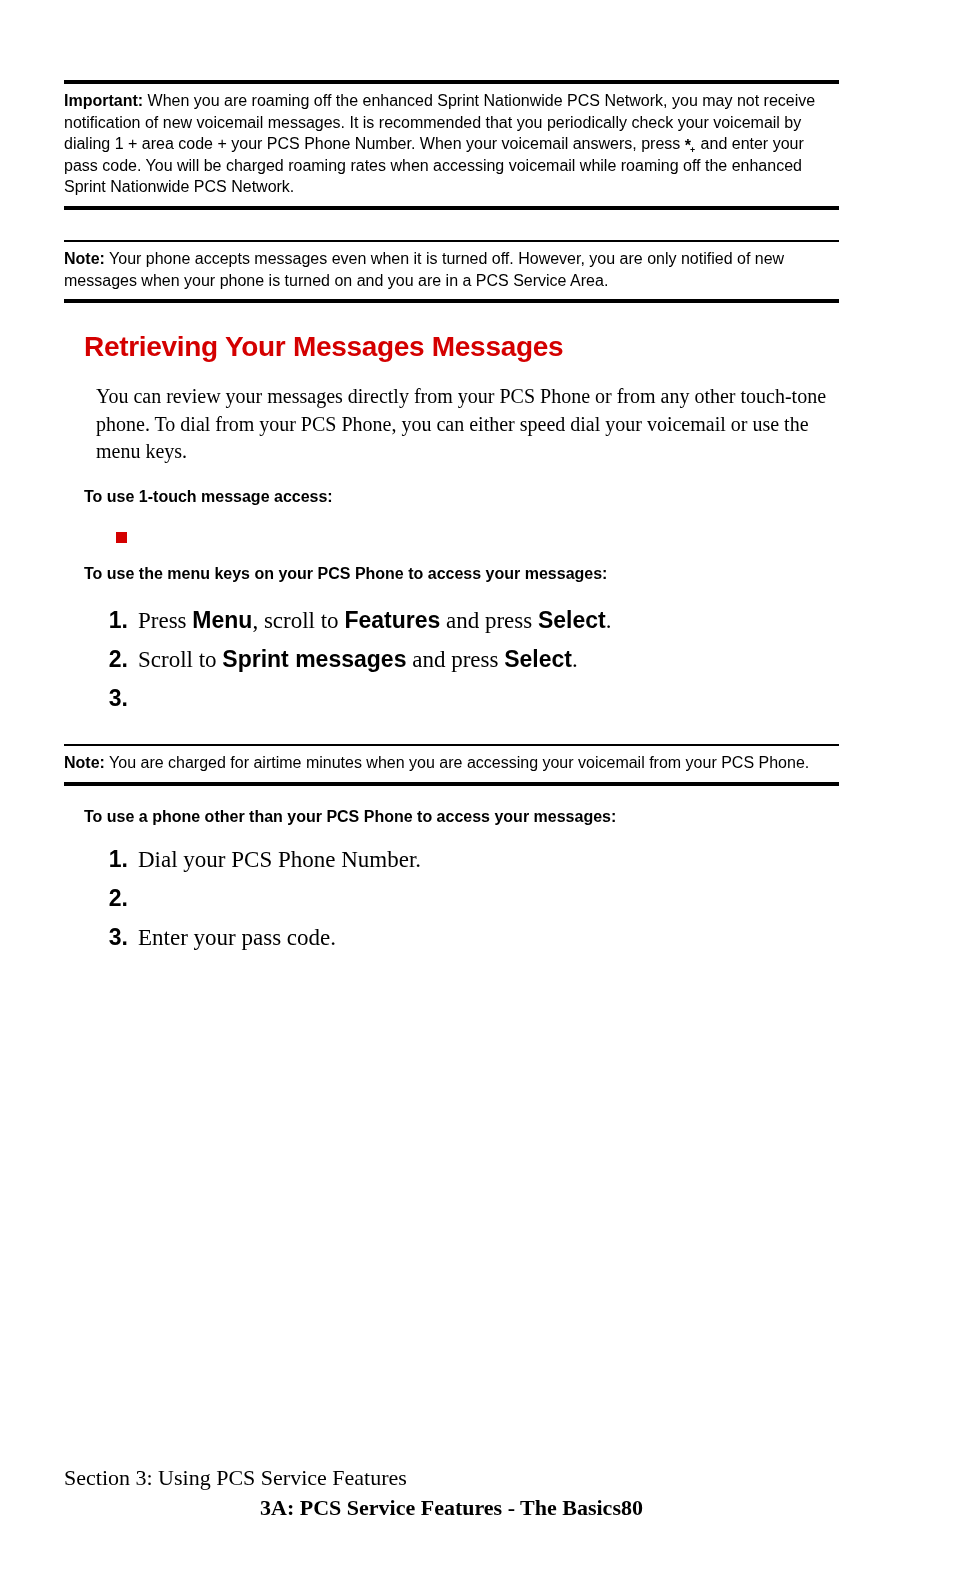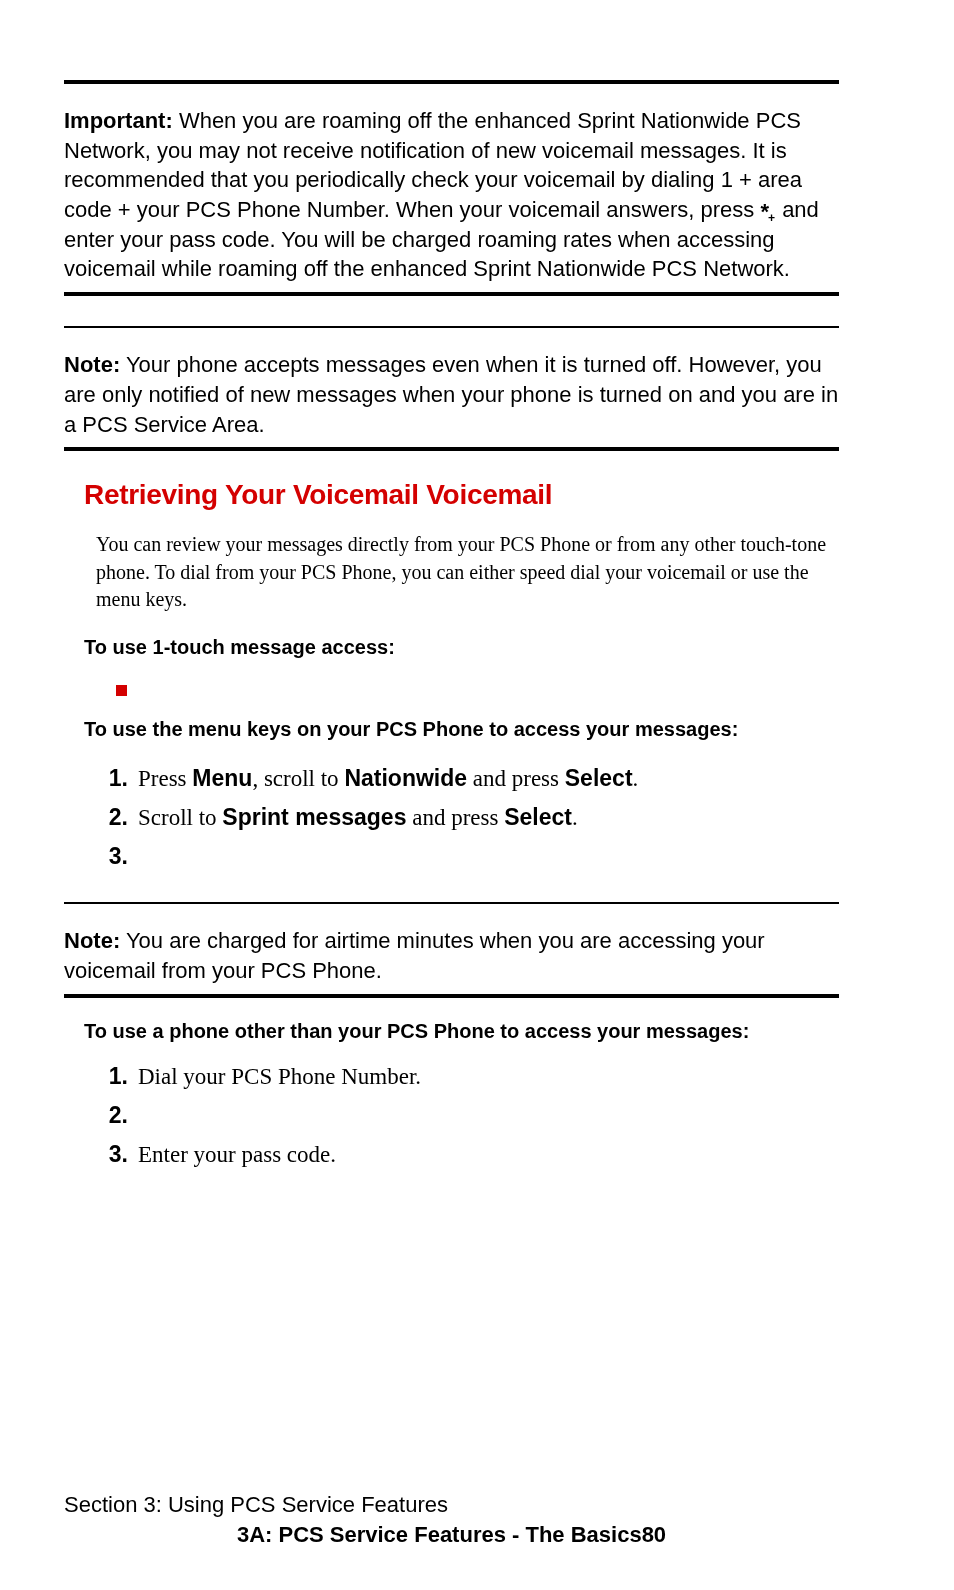--- a/index.html
+++ b/index.html
@@ -8,23 +8,23 @@
     height: 1590px;
     background: #fff;
     font-family: Arial, Helvetica, sans-serif;
     color: #000;
     position: relative;
     padding: 80px 115px 0 64px;
   }
   .rule-thick { border-top: 4px solid #000; margin: 0; }
   .rule-thin  { border-top: 2px solid #000; margin: 0; }
   .callout {
-    font-size: 22px;
+    font-size: 16px;
     line-height: 1.35;
-    padding: 22px 0 8px 0;
+    padding: 6px 0 8px 0;
     font-family: Arial, Helvetica, sans-serif;
   }
   .callout .lead { font-weight: bold; }
   .star {
     font-family: Arial, Helvetica, sans-serif;
     font-weight: bold;
     display: inline-block;
     position: relative;
     top: 2px;
   }
@@ -56,21 +56,21 @@
   }
   .body-serif {
     font-family: Georgia, "Times New Roman", serif;
     font-size: 20px;
     line-height: 1.38;
     margin: 0 0 22px 32px;
   }
   .subhead-sans {
     font-family: Arial, Helvetica, sans-serif;
     font-weight: bold;
-    font-size: 20px;
+    font-size: 16px;
     margin: 0 0 18px 20px;
   }
   .bullet-row {
     display: flex;
     align-items: flex-start;
     margin: 0 0 22px 52px;
     font-family: Georgia, "Times New Roman", serif;
     font-size: 23px;
     line-height: 1.35;
   }
@@ -97,22 +97,22 @@
     text-align: right;
     margin-right: 10px;
   }
   .ol .txt b { font-family: Arial, Helvetica, sans-serif; font-weight: bold; }
   .spacer-sm { height: 22px; }
   .spacer-md { height: 30px; }
   .footer {
     position: absolute;
     left: 64px;
     right: 115px;
-    bottom: 42px;
-    font-family: Liberation Sans, sans-serif;
+    bottom: 69px;
+    font-family: Liberation Serif, serif;
     font-size: 22px;
   }
   .footer .line1 { font-weight: normal; margin-bottom: 4px; }
   .footer .line2-row { display: flex; justify-content: center; align-items: baseline; }
   .footer .line2 { font-weight: bold; }
   .footer .pg { font-weight: bold; }
 </style>
 </head>
 <body>
 
@@ -123,36 +123,36 @@
 <div class="rule-thick"></div>
 
 <div class="spacer-md"></div>
 
 <div class="rule-thin"></div>
 <div class="callout">
   <span class="lead">Note:</span><span> Your phone accepts messages even when it is turned off. However, you are only notified of new messages when your phone is turned on and you are in a PCS Service Area.</span>
 </div>
 <div class="rule-thick"></div>
 
-<h2 class="heading-red">Retrieving Your Voicemail Voicemail</h2>
+<h2 class="heading-red">Retrieving Your Messages Messages</h2>
 
 <p class="body-serif">You can review your messages directly from your PCS Phone or from any other touch-tone phone. To dial from your PCS Phone, you can either speed dial your voicemail or use the menu keys.</p>
 
 <p class="subhead-sans">To use 1-touch message access:</p>
 
 <div class="bullet-row">
   <span class="bullet-box"></span>
 </div>
 
 <p class="subhead-sans">To use the menu keys on your PCS Phone to access your messages:</p>
 
 <div class="ol">
   <div class="li">
     <span class="num">1.</span>
-    <span class="txt"><span>Press </span><b>Menu</b><span>, scroll to </span><b>Nationwide</b><span> and press </span><b>Select</b><span>.</span></span>
+    <span class="txt"><span>Press </span><b>Menu</b><span>, scroll to </span><b>Features</b><span> and press </span><b>Select</b><span>.</span></span>
   </div>
   <div class="li">
     <span class="num">2.</span>
     <span class="txt"><span>Scroll to </span><b>Sprint messages</b><span> and press </span><b>Select</b><span>.</span></span>
   </div>
   <div class="li">
     <span class="num">3.</span>
   </div>
 </div>
 

